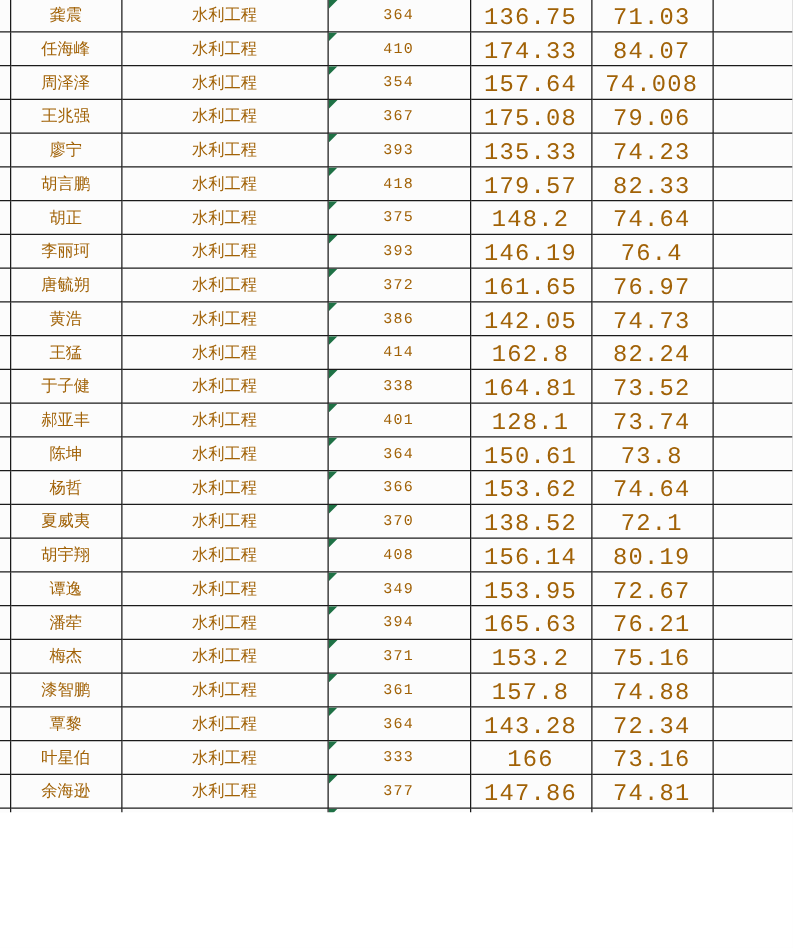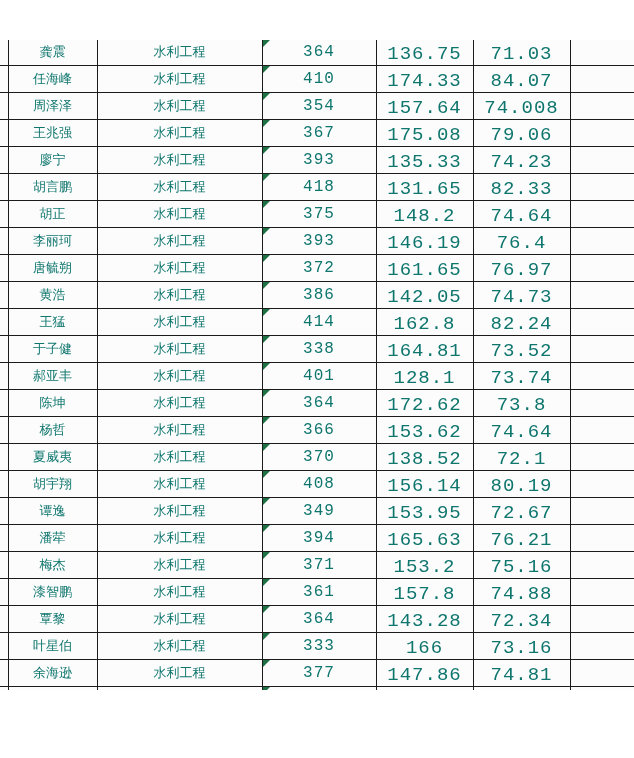--- a/index.html
+++ b/index.html
@@ -5,39 +5,39 @@
   :root{
     --grid:#1b1b1b;
     --green:#1e7145;
     --partial-green:#2f7d4f;
     --bg:#fcfcfc;
   }
   html,body{margin:0;padding:0;}
   body{background:#fff;}
   .sheet{
     width:634px;height:650px;overflow:hidden;background:var(--bg);
-    font-family:"Liberation Sans",sans-serif;color:#0f766e;margin-top:40px;
+    font-family:"Liberation Sans",sans-serif;color:#a16207;
   }
   table.grid{
     border-collapse:collapse;table-layout:fixed;width:634px;
   }
   table.grid td{
     padding:0;margin:0;overflow:hidden;white-space:nowrap;
     border-right:1px solid var(--grid);
     border-bottom:1px solid var(--grid);
     text-align:center;
   }
   tr.data-row{height:27px;}
   tr.data-row.first{height:25px;}
   td.c-edge{background:var(--bg);}
   td.c-name,td.c-major{font-size:13px;vertical-align:middle;}
   td.c-score-a{
     position:relative;vertical-align:middle;
     font-family:"Liberation Mono","DejaVu Sans Mono",monospace;
-    font-size:16px;letter-spacing:1px;
+    font-size:12px;letter-spacing:1px;
   }
   td.c-score-b,td.c-score-c{
     vertical-align:bottom;padding-bottom:2px;
     font-family:"Liberation Mono","DejaVu Sans Mono",monospace;
     font-size:19px;letter-spacing:1px;
   }
   td.c-empty{border-right:none;}
   .tri{
     position:absolute;top:0;left:0;width:0;height:0;
     border-top:7px solid var(--green);
@@ -110,21 +110,21 @@
           <td class="c-score-a"><span class="tri"></span><span>393</span></td>
           <td class="c-score-b"><span>135.33</span></td>
           <td class="c-score-c"><span>74.23</span></td>
           <td class="c-empty"></td>
         </tr>
         <tr class="data-row">
           <td class="c-edge"></td>
           <td class="c-name"><span>胡言鹏</span></td>
           <td class="c-major"><span>水利工程</span></td>
           <td class="c-score-a"><span class="tri"></span><span>418</span></td>
-          <td class="c-score-b"><span>131.65</span></td>
+          <td class="c-score-b"><span>179.57</span></td>
           <td class="c-score-c"><span>82.33</span></td>
           <td class="c-empty"></td>
         </tr>
         <tr class="data-row">
           <td class="c-edge"></td>
           <td class="c-name"><span>胡正</span></td>
           <td class="c-major"><span>水利工程</span></td>
           <td class="c-score-a"><span class="tri"></span><span>375</span></td>
           <td class="c-score-b"><span>148.2</span></td>
           <td class="c-score-c"><span>74.64</span></td>
@@ -182,21 +182,21 @@
           <td class="c-score-a"><span class="tri"></span><span>401</span></td>
           <td class="c-score-b"><span>128.1</span></td>
           <td class="c-score-c"><span>73.74</span></td>
           <td class="c-empty"></td>
         </tr>
         <tr class="data-row">
           <td class="c-edge"></td>
           <td class="c-name"><span>陈坤</span></td>
           <td class="c-major"><span>水利工程</span></td>
           <td class="c-score-a"><span class="tri"></span><span>364</span></td>
-          <td class="c-score-b"><span>172.62</span></td>
+          <td class="c-score-b"><span>150.61</span></td>
           <td class="c-score-c"><span>73.8</span></td>
           <td class="c-empty"></td>
         </tr>
         <tr class="data-row">
           <td class="c-edge"></td>
           <td class="c-name"><span>杨哲</span></td>
           <td class="c-major"><span>水利工程</span></td>
           <td class="c-score-a"><span class="tri"></span><span>366</span></td>
           <td class="c-score-b"><span>153.62</span></td>
           <td class="c-score-c"><span>74.64</span></td>

